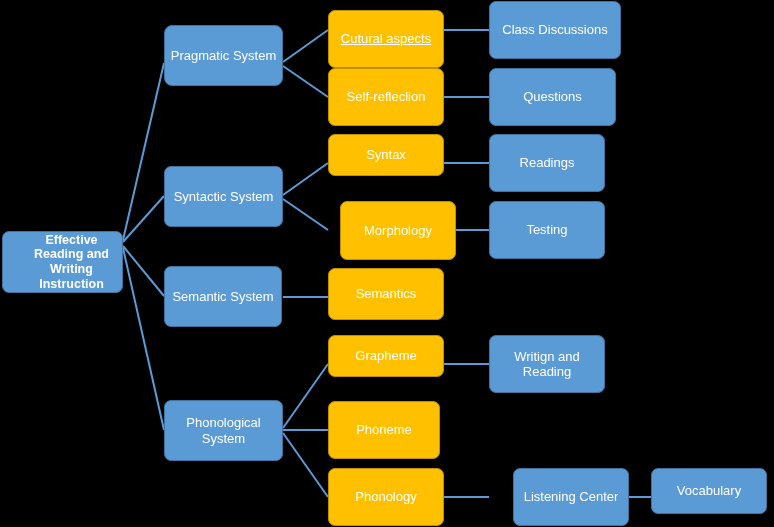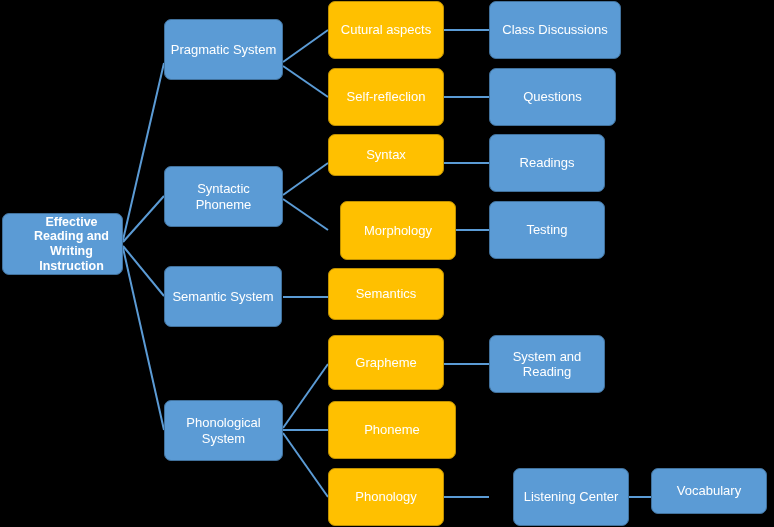--- a/index.html
+++ b/index.html
@@ -69,34 +69,34 @@
       <path d="M283,433 L328,497" stroke="#5b9bd5" stroke-width="2" fill="none"></path>
       <path d="M444,30 L489,30" stroke="#5b9bd5" stroke-width="2" fill="none"></path>
       <path d="M444,97 L489,97" stroke="#5b9bd5" stroke-width="2" fill="none"></path>
       <path d="M444,163 L489,163" stroke="#5b9bd5" stroke-width="2" fill="none"></path>
       <path d="M444,230 L489,230" stroke="#5b9bd5" stroke-width="2" fill="none"></path>
       <path d="M444,364 L489,364" stroke="#5b9bd5" stroke-width="2" fill="none"></path>
       <path d="M444,497 L489,497" stroke="#5b9bd5" stroke-width="2" fill="none"></path>
       <path d="M605,497 L651,497" stroke="#5b9bd5" stroke-width="2" fill="none"></path>
     </svg>
   <div id="node-layer">
-      <div class="node blue root" style="left: 2px; top: 213px; width: 121px; height: 62px; padding-left: 23px;">Effective Reading and Writing Instruction</div>
-      <div class="node blue" style="left: 164px; top: 19px; width: 119px; height: 61px;">Pragmatic System</div>
-      <div class="node blue" style="left: 164px; top: 166px; width: 119px; height: 61px;">Syntactic Phoneme</div>
+      <div class="node blue root" style="left: 2px; top: 231px; width: 121px; height: 62px; padding-left: 23px;">Effective Reading and Writing Instruction</div>
+      <div class="node blue" style="left: 164px; top: 25px; width: 119px; height: 61px; border-radius: 8px;">Pragmatic System</div>
+      <div class="node blue" style="left: 164px; top: 166px; width: 119px; height: 61px;">Syntactic System</div>
       <div class="node blue" style="left: 164px; top: 266px; width: 118px; height: 61px;">Semantic System</div>
       <div class="node blue" style="left: 164px; top: 400px; width: 119px; height: 61px;">Phonological System</div>
-      <div class="node gold" style="left: 328px; top: 1px; width: 116px; height: 58px;">Cutural aspects</div>
+      <div class="node gold" style="left: 328px; top: 10px; width: 116px; height: 58px; text-decoration: underline;">Cutural aspects</div>
       <div class="node gold" style="left: 328px; top: 68px; width: 116px; height: 58px;">Self-refleclion</div>
       <div class="node gold" style="left: 328px; top: 134px; width: 116px; height: 42px;">Syntax</div>
       <div class="node gold" style="left: 340px; top: 201px; width: 116px; height: 59px; text-align: center;">Morphology</div>
       <div class="node gold" style="left: 328px; top: 268px; width: 116px; height: 52px;">Semantics</div>
-      <div class="node gold" style="left: 328px; top: 335px; width: 116px; height: 55px;">Grapheme</div>
-      <div class="node gold" style="left: 328px; top: 401px; width: 128px; height: 58px;">Phoneme</div>
+      <div class="node gold" style="left: 328px; top: 335px; width: 116px; height: 42px;">Grapheme</div>
+      <div class="node gold" style="left: 328px; top: 401px; width: 112px; height: 58px;">Phoneme</div>
       <div class="node gold" style="left: 328px; top: 468px; width: 116px; height: 58px;">Phonology</div>
       <div class="node blue" style="left: 489px; top: 1px; width: 132px; height: 58px;">Class Discussions</div>
       <div class="node blue" style="left: 489px; top: 68px; width: 127px; height: 58px;">Questions</div>
       <div class="node blue" style="left: 489px; top: 134px; width: 116px; height: 58px;">Readings</div>
       <div class="node blue" style="left: 489px; top: 201px; width: 116px; height: 58px;">Testing</div>
-      <div class="node blue" style="left: 489px; top: 335px; width: 116px; height: 58px;">System and Reading</div>
+      <div class="node blue" style="left: 489px; top: 335px; width: 116px; height: 58px;">Writign and Reading</div>
       <div class="node blue" style="left: 513px; top: 468px; width: 116px; height: 58px;">Listening Center</div>
       <div class="node blue" style="left: 651px; top: 468px; width: 116px; height: 46px;">Vocabulary</div>
     </div>
 </div>
 
 </body></html>

